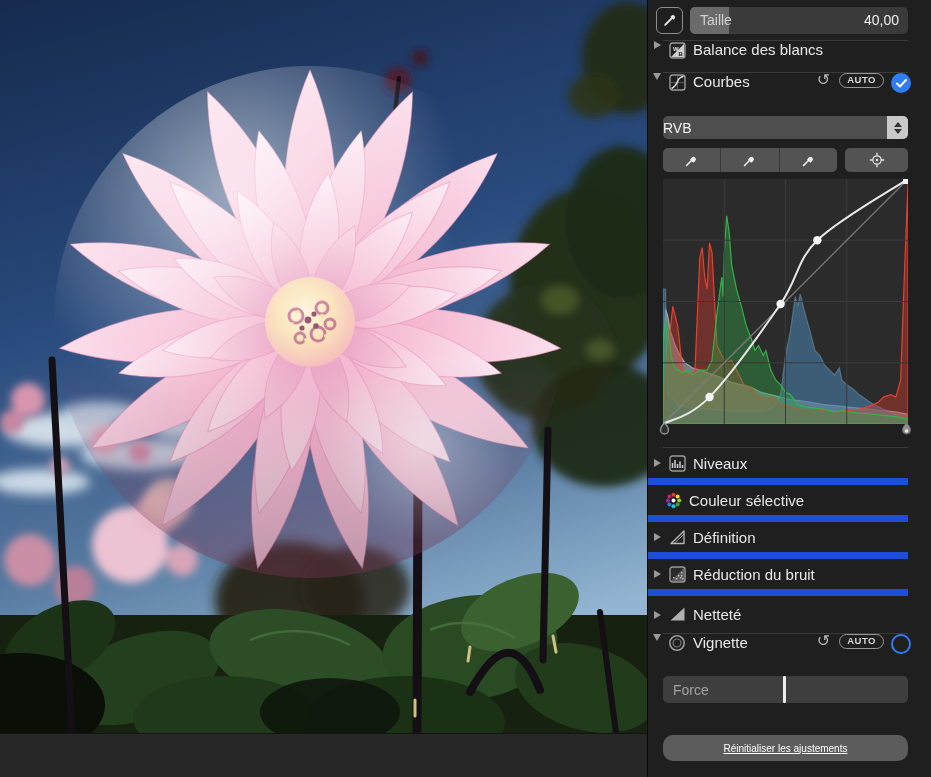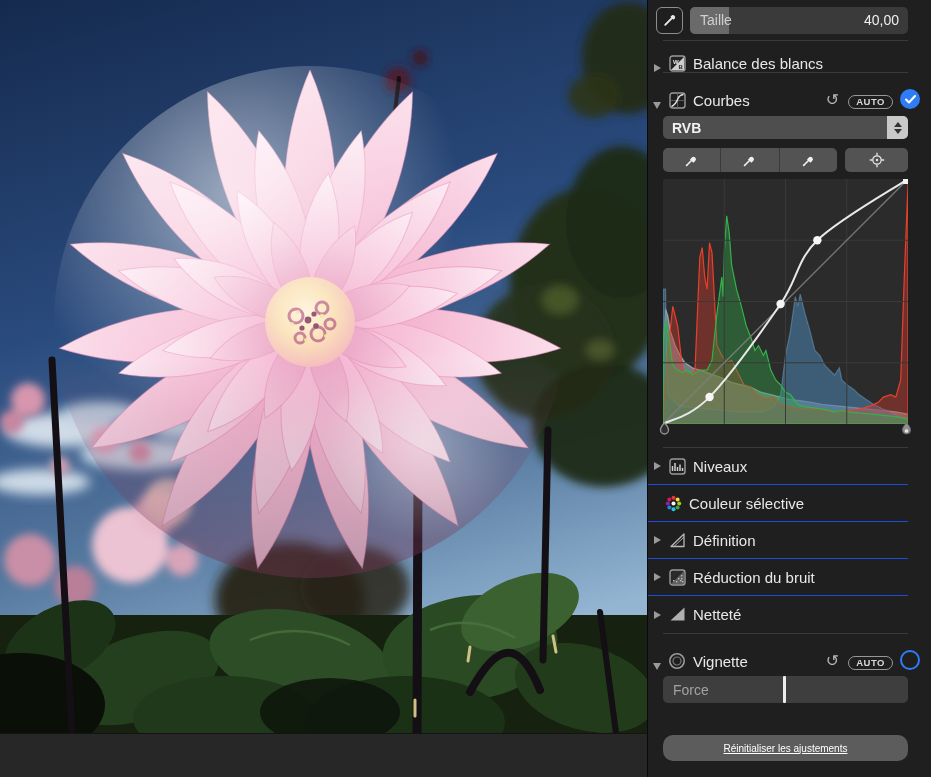--- a/index.html
+++ b/index.html
@@ -19,48 +19,48 @@
 
   .tool-row{height:40px;display:flex;align-items:center;gap:7px;padding:0 23px 0 8px;}
   .brush-btn{width:27px;height:27px;border:1.5px solid #8d8d8d;border-radius:6px;background:transparent;box-sizing:border-box;display:flex;align-items:center;justify-content:center;padding:0;}
 
   .slider{position:relative;height:27px;flex:1;background:#3a3a3a;border-radius:5px;overflow:hidden;}
   .slider .fill{position:absolute;left:0;top:0;bottom:0;background:#6a6a6a;}
   .slider .slabel{position:absolute;left:10px;top:0;bottom:0;display:flex;align-items:center;font-size:14px;color:#cfcfcf;}
   .slider .svalue{position:absolute;right:9px;top:0;bottom:0;display:flex;align-items:center;font-size:14px;color:#efefef;}
   .slider .handle{position:absolute;top:0;bottom:0;width:3px;background:#ededed;border-radius:1px;}
 
-  .header-row{height:31px;display:flex;align-items:flex-end;gap:7px;padding:0 11px 0 4px;}
+  .header-row{height:31px;display:flex;align-items:flex-start;gap:7px;padding:0 20px 0 4px;}
   .header-row.tall{height:36px;}
   .hlabel{font-size:15px;color:#e8e8e8;flex:1;white-space:nowrap;}
   .tri-r{width:0;height:0;border-left:7px solid #9a9a9a;border-top:4.5px solid transparent;border-bottom:4.5px solid transparent;margin-left:2px;flex:none;}
   .tri-d{width:0;height:0;border-top:7px solid #9a9a9a;border-left:4.5px solid transparent;border-right:4.5px solid transparent;margin-left:1px;flex:none;}
   .hicon{width:18px;height:18px;flex:none;display:flex;align-items:center;justify-content:center;}
   .undo{font-size:16px;color:#b5b5b5;line-height:1;margin-right:2px;transform:translateY(-1px);}
   .auto-pill{border:1.5px solid #989898;border-radius:9px;font-size:9.5px;font-weight:bold;letter-spacing:.5px;color:#d8d8d8;padding:1px 7px 2px;line-height:1;background:transparent;}
   .check-circle{width:20px;height:20px;border-radius:50%;background:#2e7cf6;display:flex;align-items:center;justify-content:center;flex:none;}
   .ring-circle{width:16px;height:16px;border-radius:50%;border:2.5px solid #2e7cf6;background:transparent;flex:none;box-sizing:content-box;}
 
   .rvb-select{margin:7px 23px 0 15px;height:23px;background:#4e4e4e;border-radius:5px;display:flex;align-items:center;position:relative;}
-  .rvb-select .rvb-label{font-size:14px;color:#f2f2f2;padding-left:9px;flex:1;font-weight:bold;}
+  .rvb-select .rvb-label{font-size:14px;color:#f2f2f2;flex:1;}
   .stepper{width:21px;height:23px;background:#c9c9c9;border-radius:0 5px 5px 0;display:flex;flex-direction:column;align-items:center;justify-content:center;gap:2px;}
   .chev-up{width:0;height:0;border-bottom:5px solid #333;border-left:4px solid transparent;border-right:4px solid transparent;}
   .chev-dn{width:0;height:0;border-top:5px solid #333;border-left:4px solid transparent;border-right:4px solid transparent;}
 
   .dropper-row{margin:9px 23px 0 15px;height:24px;display:flex;gap:8px;}
   .dropper-group{flex:1;display:flex;background:#535353;border-radius:5px;overflow:hidden;}
   .dropper-seg{flex:1;display:flex;align-items:center;justify-content:center;background:transparent;border:none;padding:0;}
   .dropper-seg + .dropper-seg{border-left:1px solid #3a3a3a;}
   .target-btn{width:63px;background:#535353;border:none;border-radius:5px;display:flex;align-items:center;justify-content:center;padding:0;}
 
   .hist-wrap{margin:7px 23px 0 15px;position:relative;width:245px;height:245px;background:#2b2b2b;border-radius:1px;}
   .hist-handles{position:relative;height:18px;margin:0 23px 0 15px;}
   .pin{position:absolute;top:-2px;}
 
-  .list-row{height:37px;display:flex;align-items:center;gap:7px;padding:0 23px 0 4px;border-bottom:1px solid #1d4ed8;margin:0;box-sizing:border-box;}
+  .list-row{height:37px;display:flex;align-items:center;gap:7px;padding:0 23px 0 4px;border-bottom:7px solid #1d4ed8;margin:0;box-sizing:border-box;}
   .list-row:last-of-type{border-bottom:none;}
   .rows-block{border-top:0px;}
 
   .vslider{margin:6px 23px 16px 15px;}
   .reset-wrap{position:absolute;left:15px;top:735px;width:245px;}
   .reset-btn{width:100%;height:26px;background:#5c5c5c;border:none;border-radius:10px;color:#fff;font-size:10px;font-family:"Liberation Sans",sans-serif;text-decoration:underline;}
 </style>
 </head>
 <body>
 

